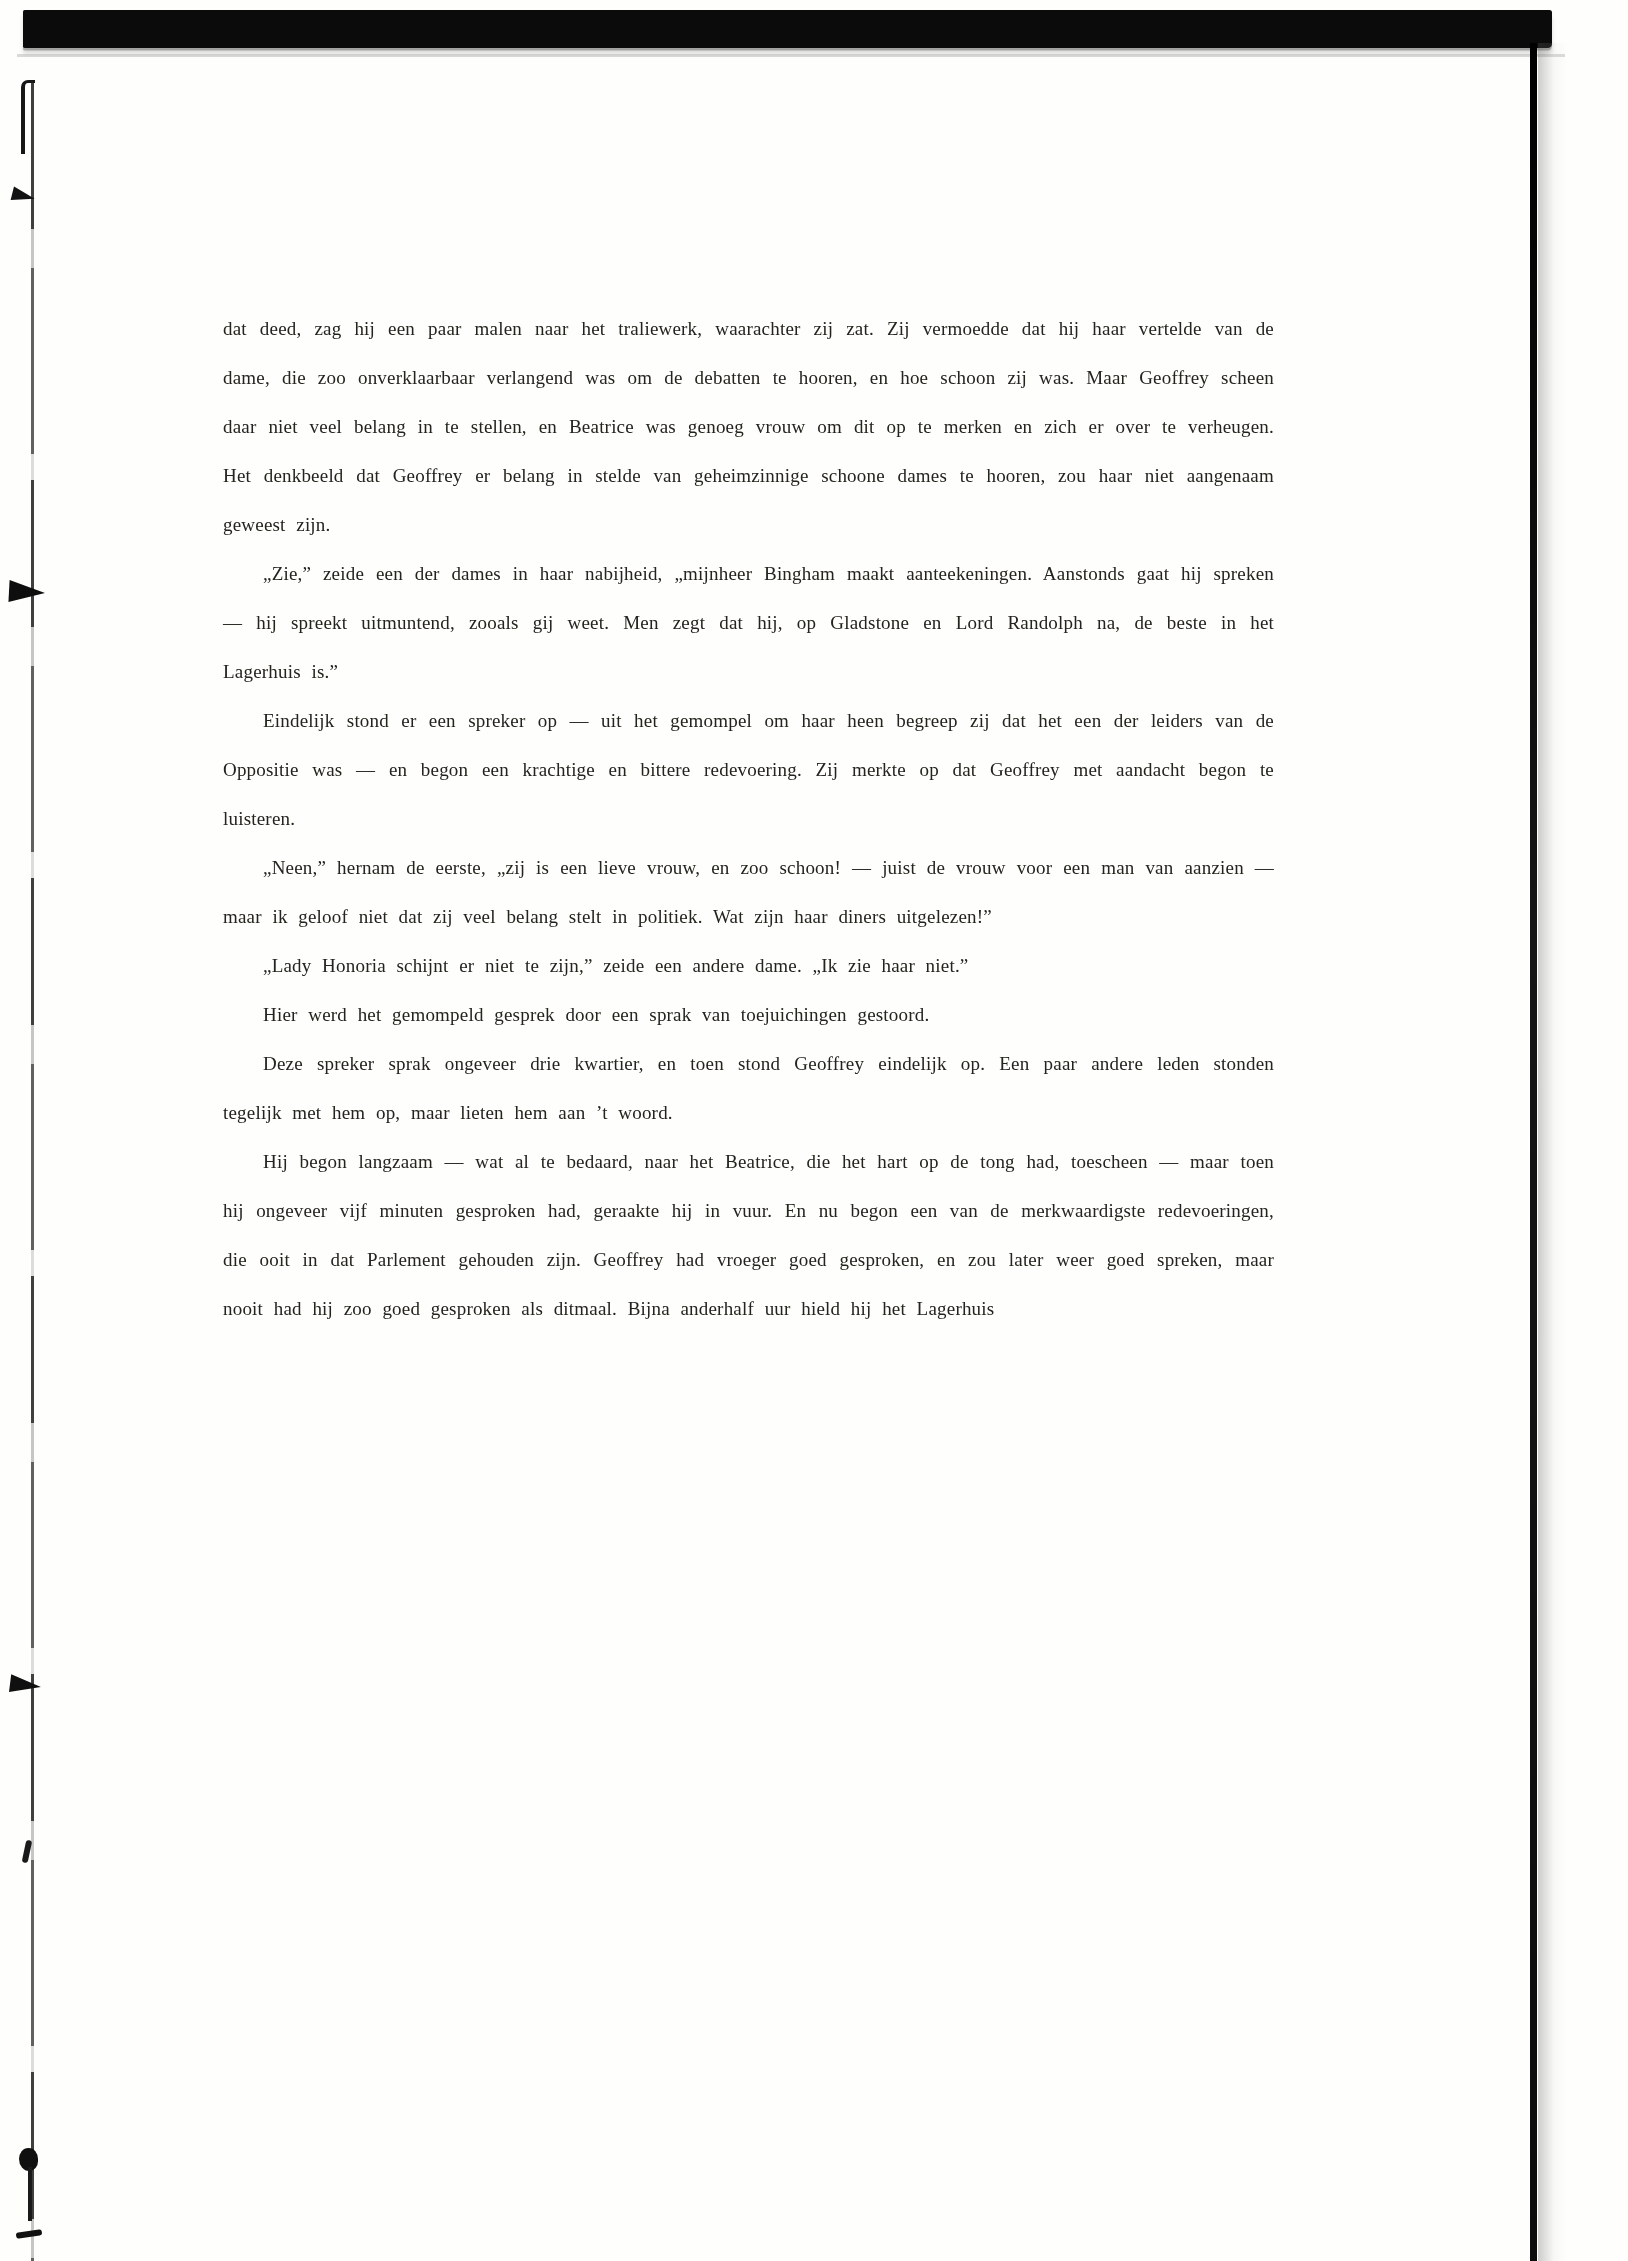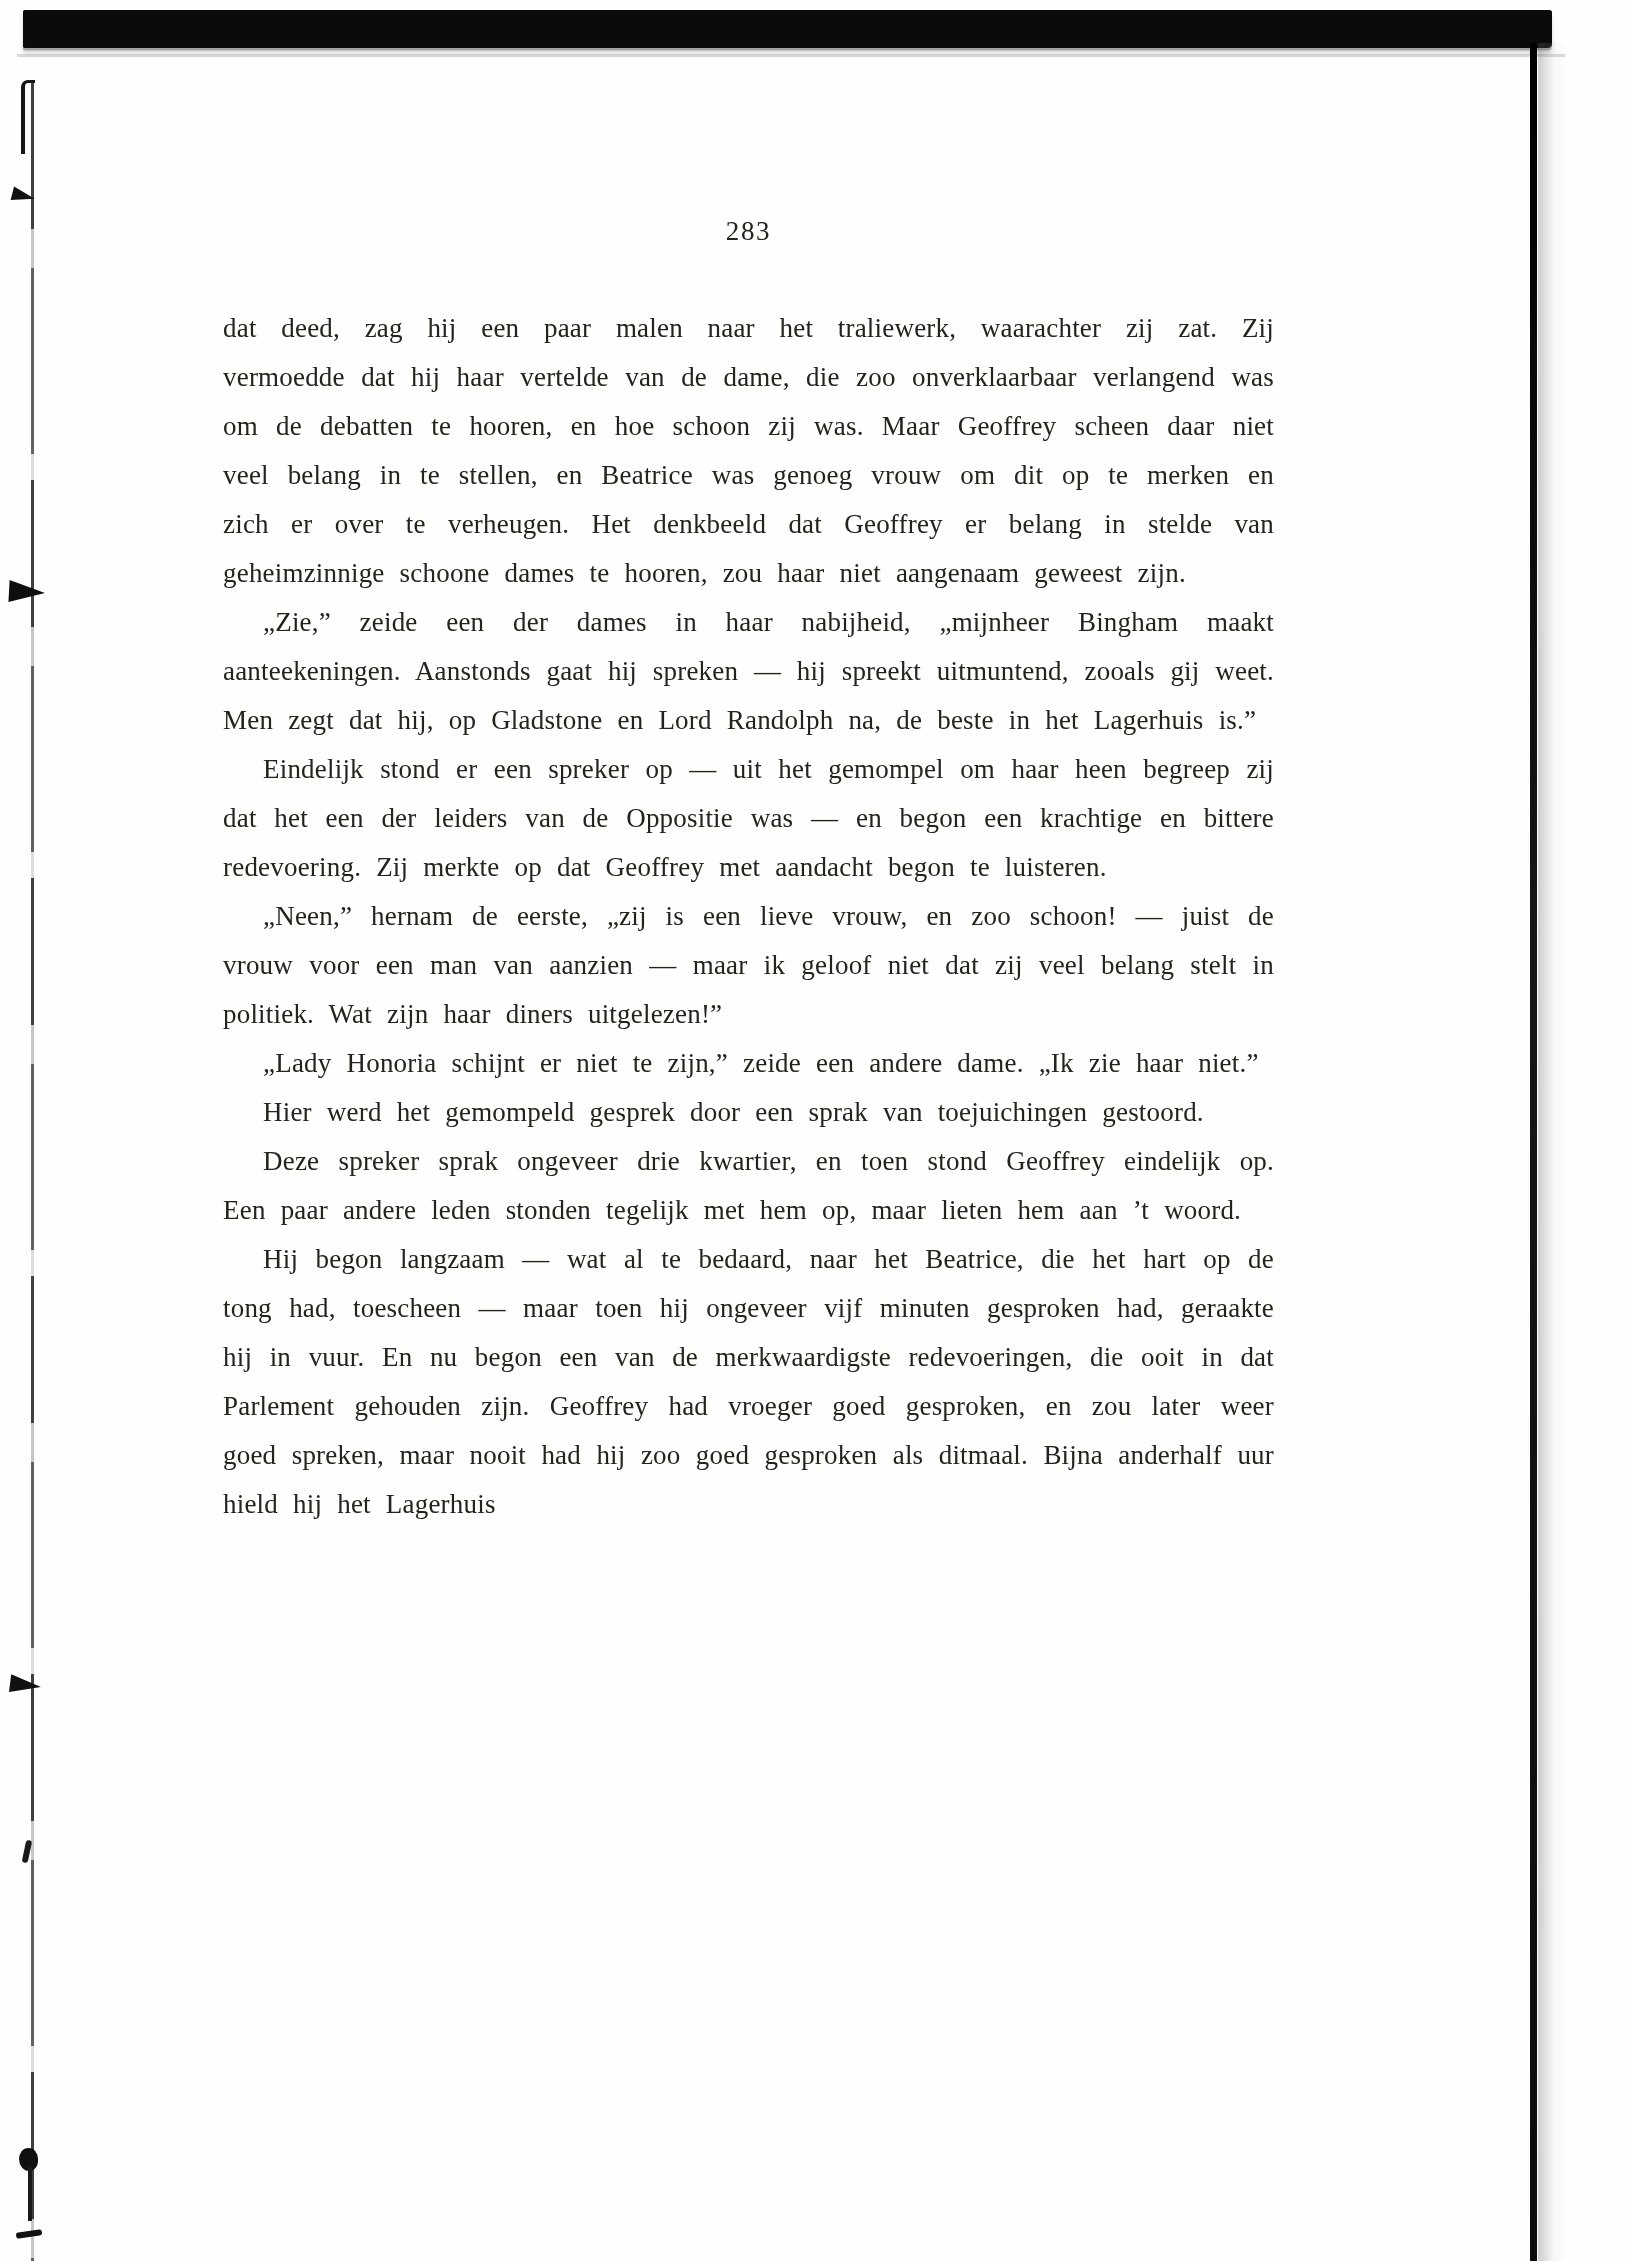--- a/index.html
+++ b/index.html
@@ -118,21 +118,21 @@
     text-align: center;
     font-size: 27px;
     letter-spacing: 1.7px;
     color: #24231e;
   }
   .text-block {
     position: absolute;
     left: 223px; top: 304px;
     width: 1051px;
     color: #24231e;
-    font-size: 27px;
+    font-size: 19px;
     line-height: 49px;
     text-align: justify;
     word-spacing: 0.30em;
     letter-spacing: 0.2px;
   }
   .para { text-indent: 40px; }
   .para.first { text-indent: 0; }
 </style>
 </head>
 <body>
@@ -146,21 +146,20 @@
   <div class="left-edge"></div>
   <div class="left-hook"></div>
   <div class="mark arrow mark-a"></div>
   <div class="mark arrow mark-b"></div>
   <div class="mark arrow mark-c"></div>
   <div class="mark mark-d"></div>
   <div class="mark mark-e"></div>
   <div class="mark mark-e-tail"></div>
   <div class="mark mark-f"></div>
 
-  <div class="page-number">283</div>
 
   <div class="text-block">
     <p class="para first">dat deed, zag hij een paar malen naar het traliewerk, waarachter zij zat. Zij vermoedde dat hij haar vertelde van de dame, die zoo onverklaarbaar verlangend was om de debatten te hooren, en hoe schoon zij was. Maar Geoffrey scheen daar niet veel belang in te stellen, en Beatrice was genoeg vrouw om dit op te merken en zich er over te verheugen. Het denkbeeld dat Geoffrey er belang in stelde van geheimzinnige schoone dames te hooren, zou haar niet aangenaam geweest zijn.</p>
     <p class="para">„Zie,” zeide een der dames in haar nabijheid, „mijnheer Bingham maakt aanteekeningen. Aanstonds gaat hij spreken — hij spreekt uitmuntend, zooals gij weet. Men zegt dat hij, op Gladstone en Lord Randolph na, de beste in het Lagerhuis is.”</p>
     <p class="para">Eindelijk stond er een spreker op — uit het gemompel om haar heen begreep zij dat het een der leiders van de Oppositie was — en begon een krachtige en bittere redevoering. Zij merkte op dat Geoffrey met aandacht begon te luisteren.</p>
     <p class="para">„Neen,” hernam de eerste, „zij is een lieve vrouw, en zoo schoon! — juist de vrouw voor een man van aanzien — maar ik geloof niet dat zij veel belang stelt in politiek. Wat zijn haar diners uitgelezen!”</p>
     <p class="para">„Lady Honoria schijnt er niet te zijn,” zeide een andere dame. „Ik zie haar niet.”</p>
     <p class="para">Hier werd het gemompeld gesprek door een sprak van toejuichingen gestoord.</p>
     <p class="para">Deze spreker sprak ongeveer drie kwartier, en toen stond Geoffrey eindelijk op. Een paar andere leden stonden tegelijk met hem op, maar lieten hem aan ’t woord.</p>
     <p class="para">Hij begon langzaam — wat al te bedaard, naar het Beatrice, die het hart op de tong had, toescheen — maar toen hij ongeveer vijf minuten gesproken had, geraakte hij in vuur. En nu begon een van de merkwaardigste redevoeringen, die ooit in dat Parlement gehouden zijn. Geoffrey had vroeger goed gesproken, en zou later weer goed spreken, maar nooit had hij zoo goed gesproken als ditmaal. Bijna anderhalf uur hield hij het Lagerhuis</p>

